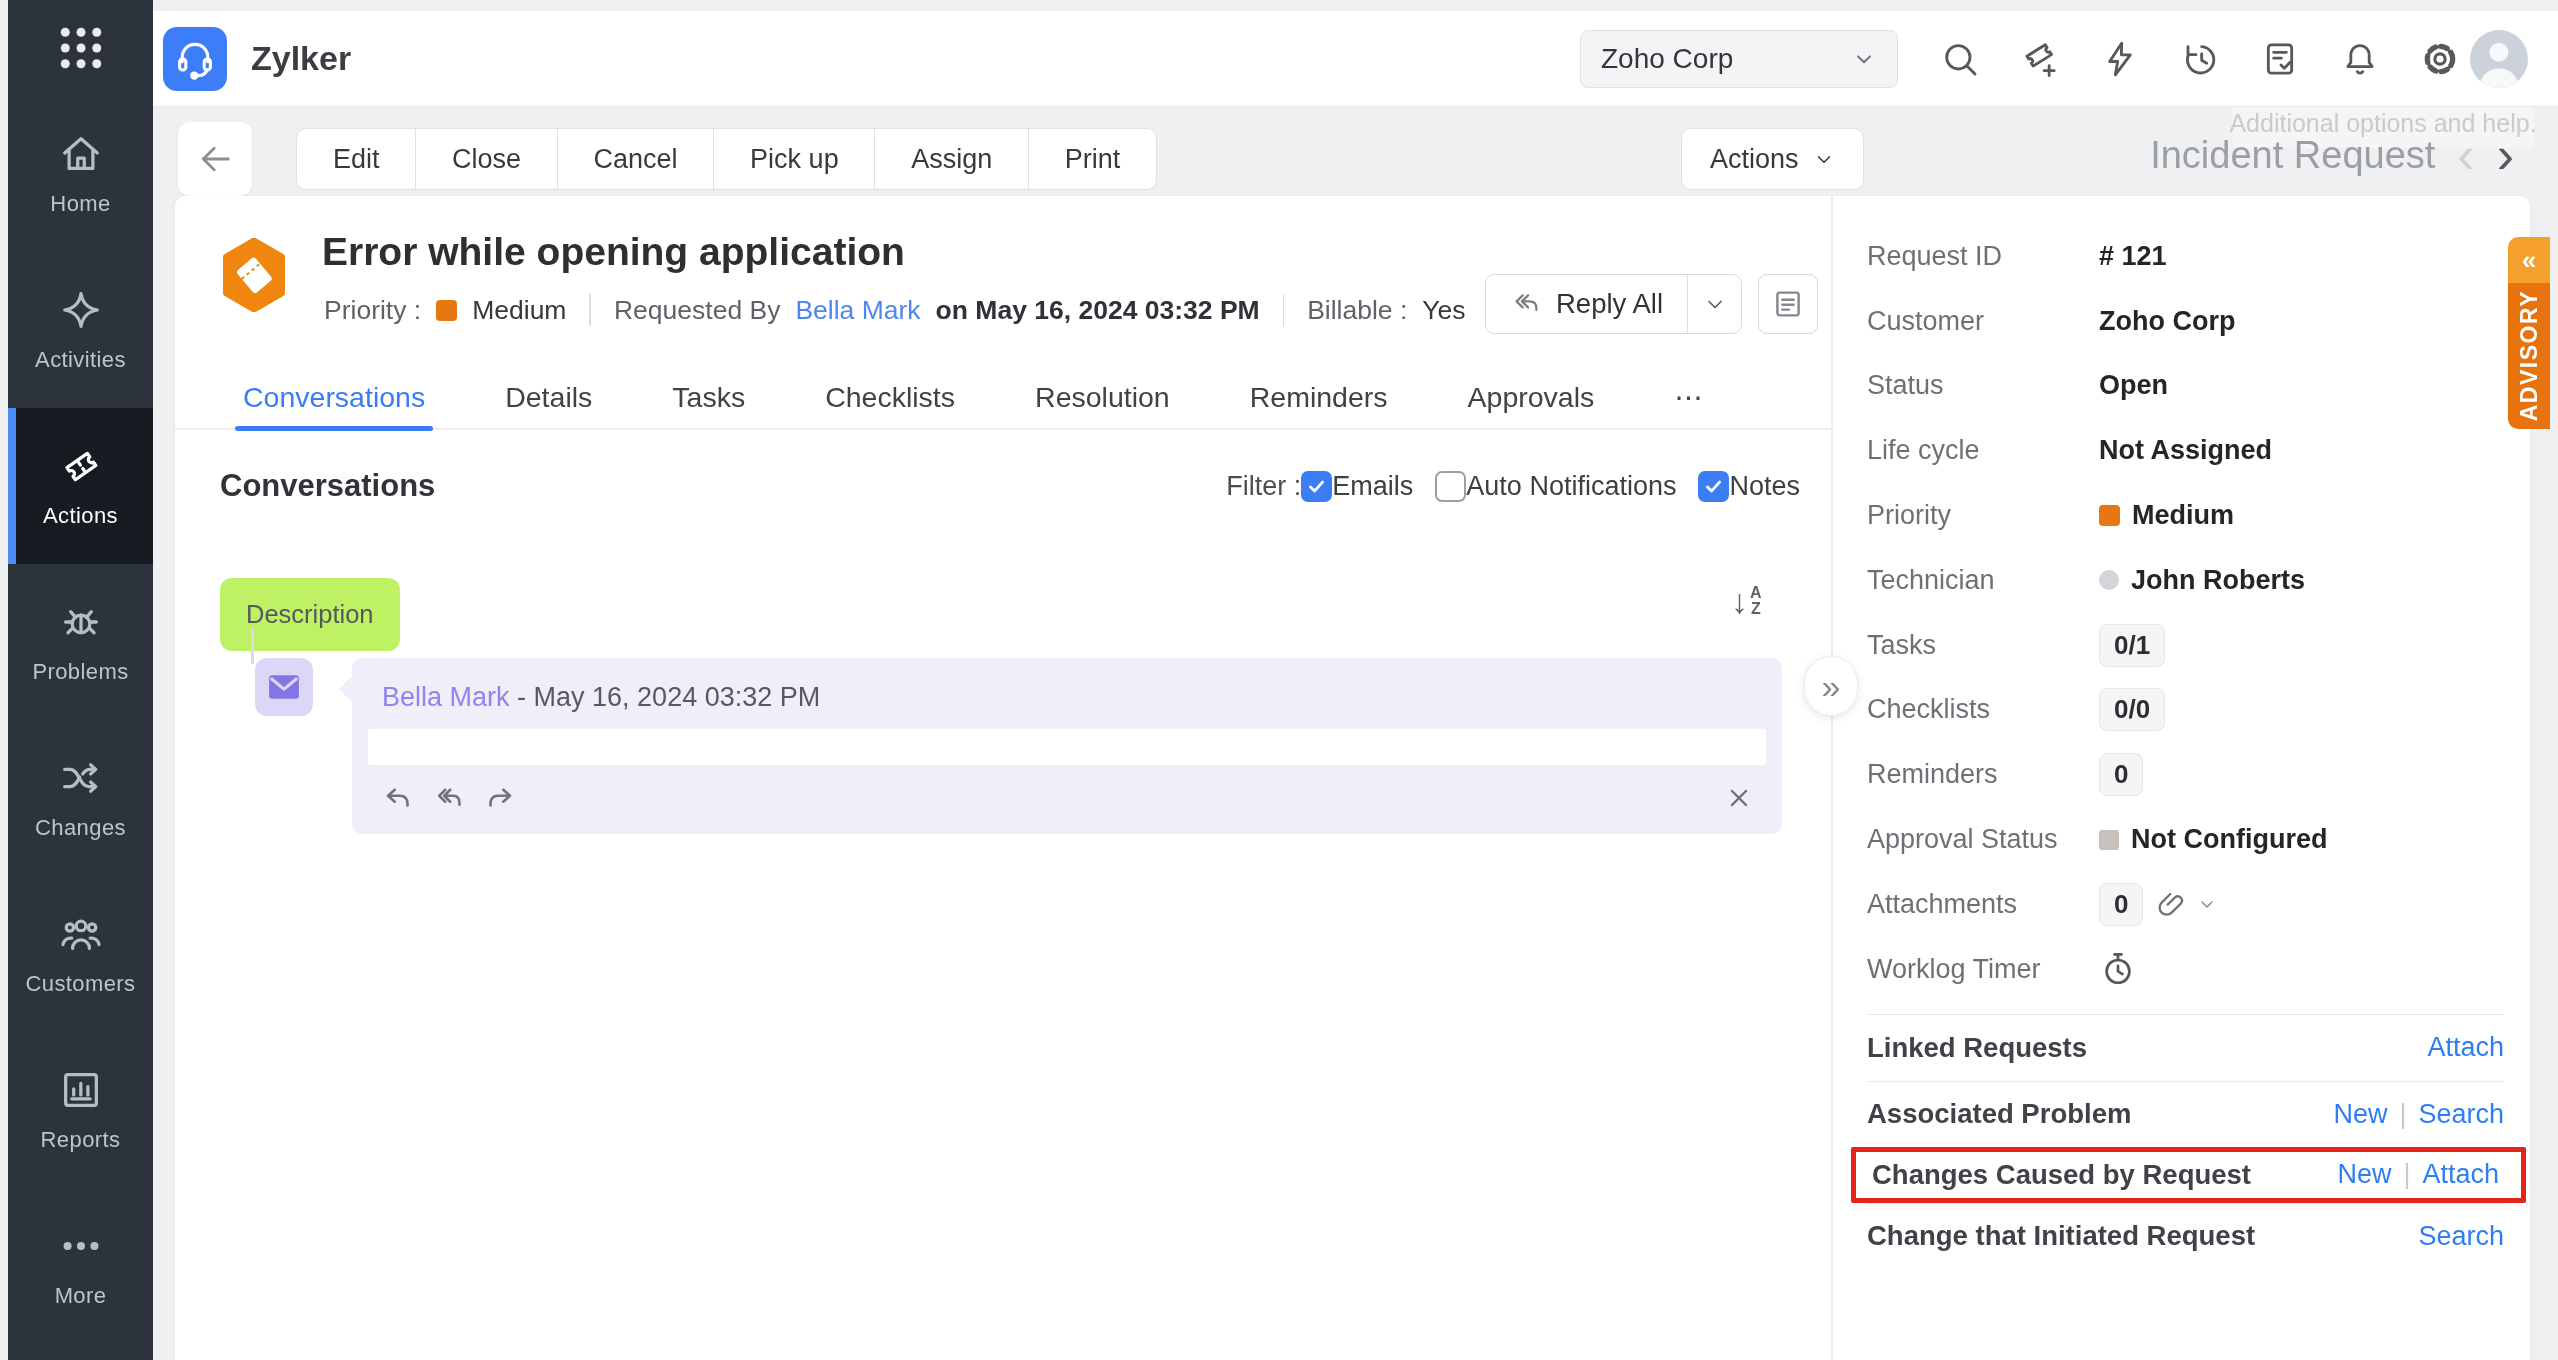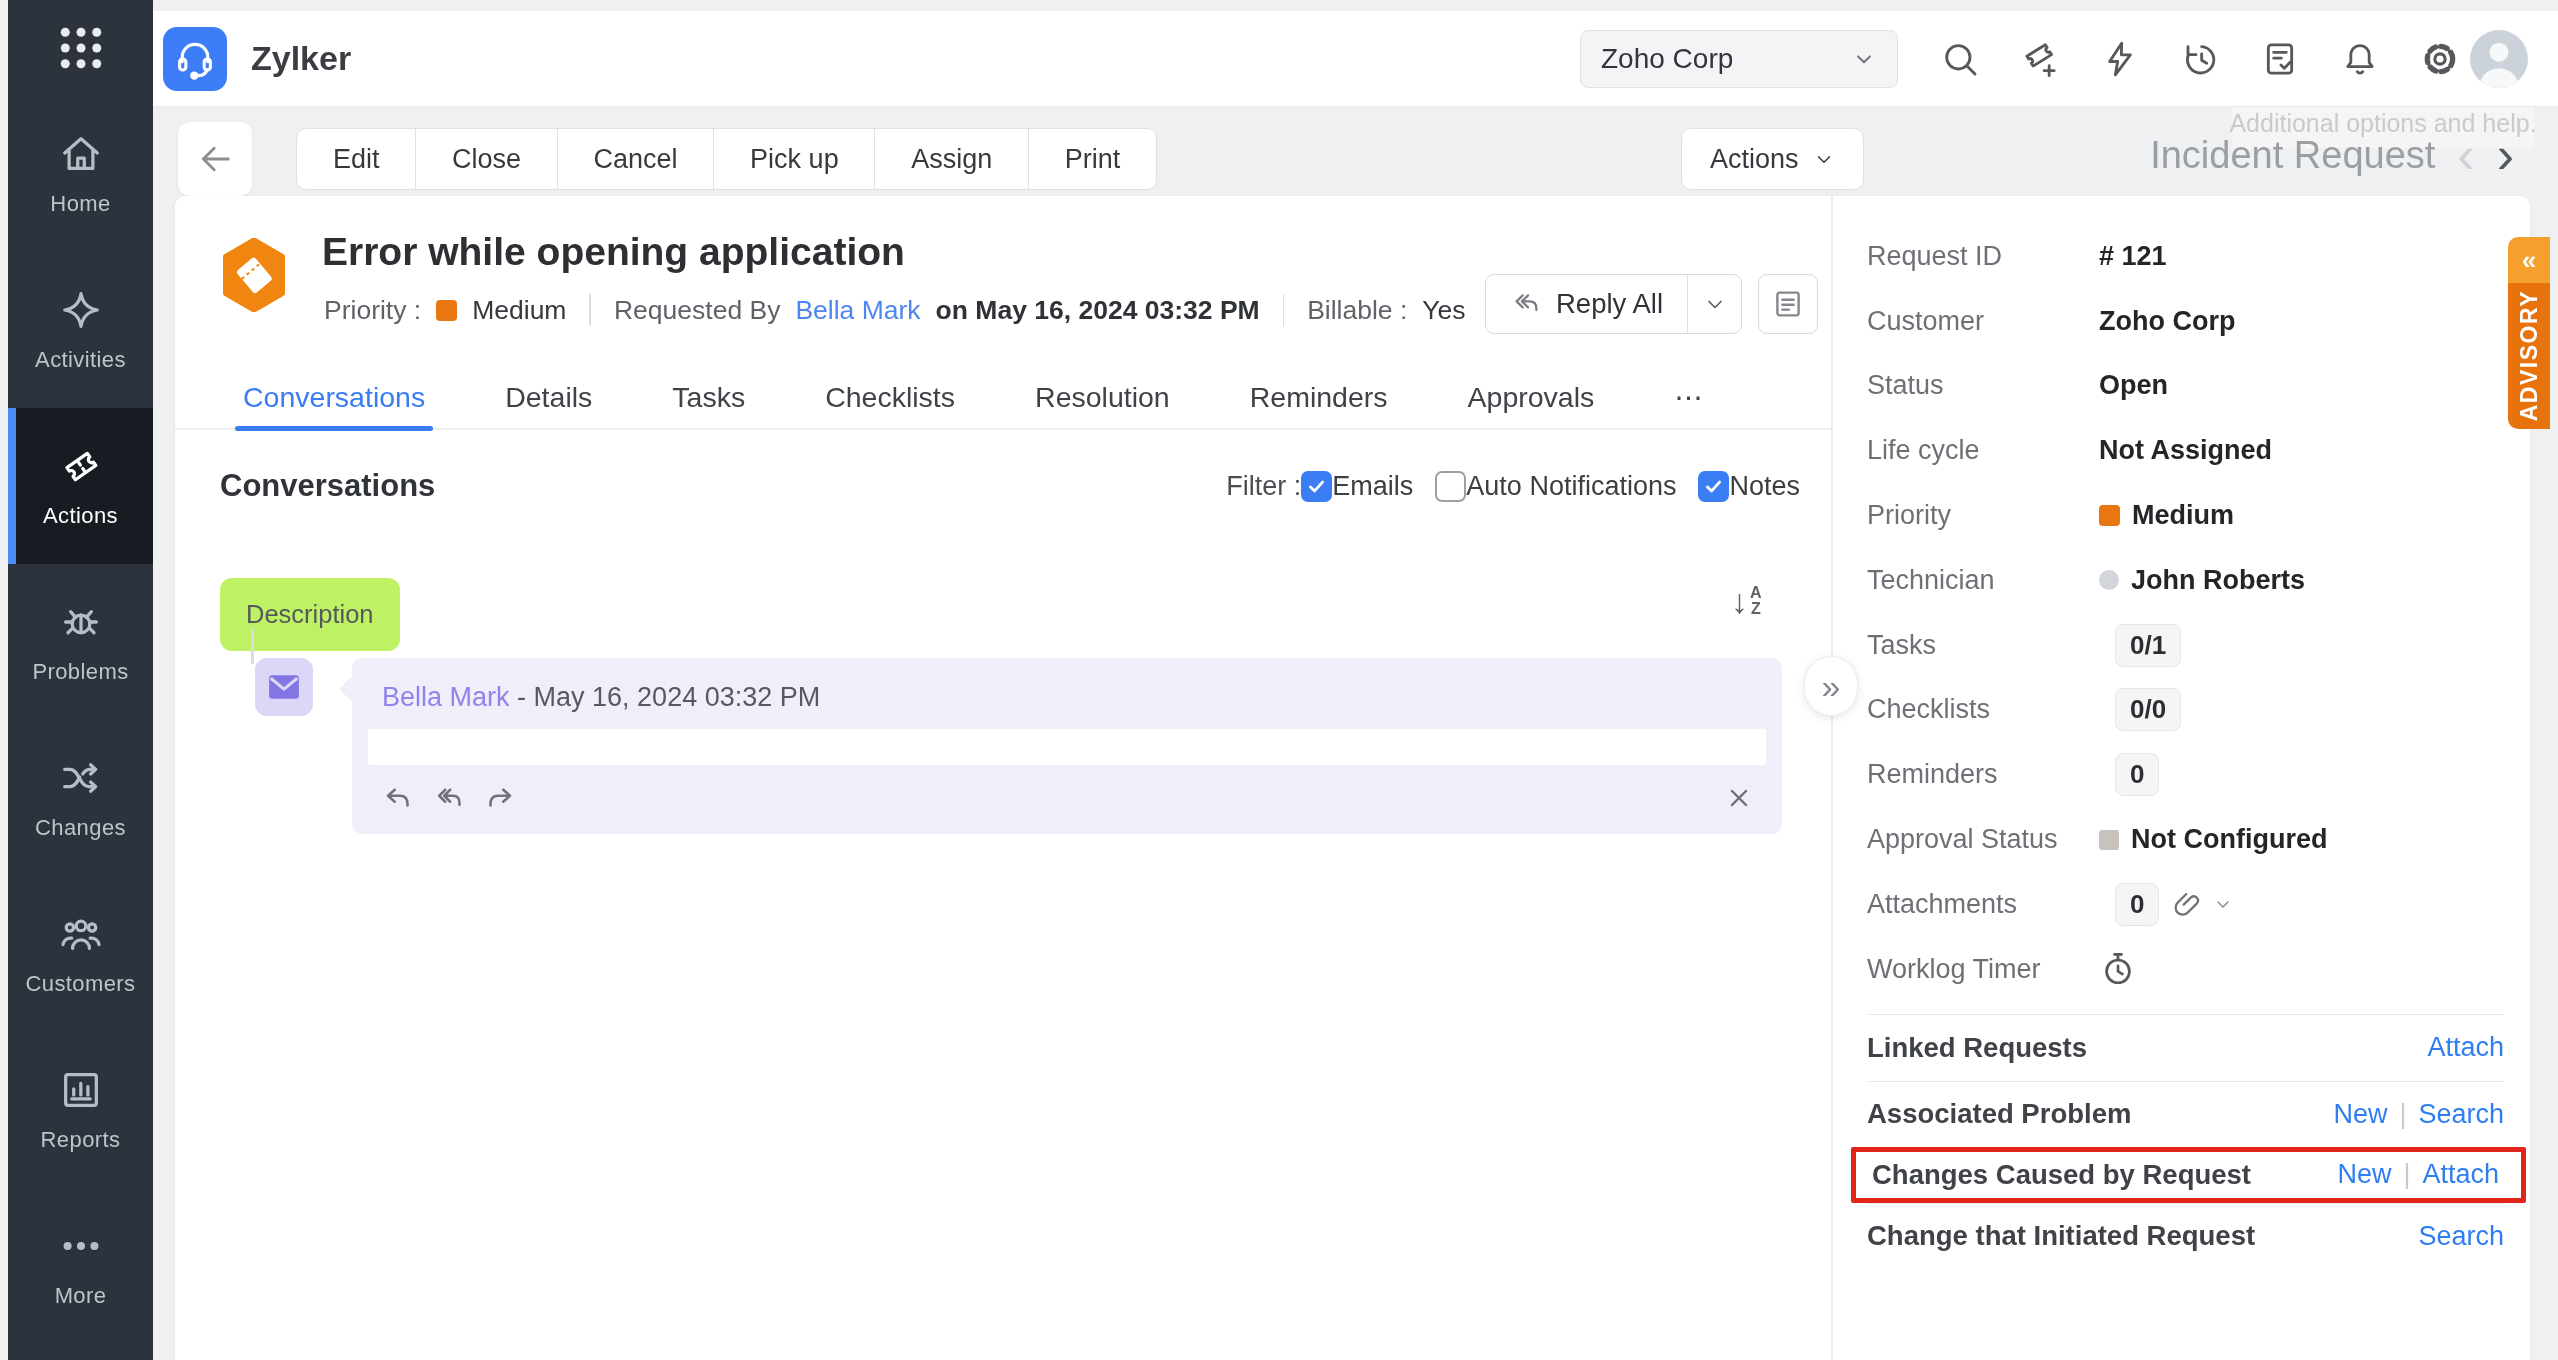--- a/index.html
+++ b/index.html
@@ -119,21 +119,21 @@
               display:flex; align-items:center; justify-content:center; font-size:34px; color:#84878c;
               cursor:pointer; z-index:8; }
 
   
   .panel { position:absolute; left:1656px; top:0; bottom:0; width:699px; border-left:2px solid #ededee;
            padding:28px 26px 0 34px; }
   .p-row { display:flex; align-items:center; height:64.8px; font-size:27px; }
   .p-label { width:232px; color:#6d7075; flex:none; }
   .p-value { color:#232529; font-weight:600; display:flex; align-items:center; gap:12px; }
   .badge { background:#f5f5f6; border:1.5px solid #e6e6e8; border-radius:8px; padding:5px 14px; font-size:26px;
-           font-weight:600; color:#2b2e33;margin-left:16px; }
+           font-weight:600; color:#2b2e33; }
   .dot { width:20px; height:20px; border-radius:50%; background:#d2d5d9; display:inline-block; }
   .sq-warm { width:20px; height:20px; border-radius:3px; background:#c7c2bb; display:inline-block; }
   .clip-wrap { display:flex; align-items:center; gap:8px; color:#6f7276; cursor:pointer; }
   .mini-chev { color:#85888d; }
 
   .link-sections { border-top:1.5px solid #e8e8e9; margin-top:12px; }
   .l-row { display:flex; align-items:center; height:66px; font-size:27.5px; }
   .l-row + .l-row { border-top:1.5px solid #eaeaeb; }
   .l-label { font-weight:600; color:#3f4247; }
   .l-links { margin-left:auto; display:flex; align-items:center; gap:12px; font-size:27px; }

